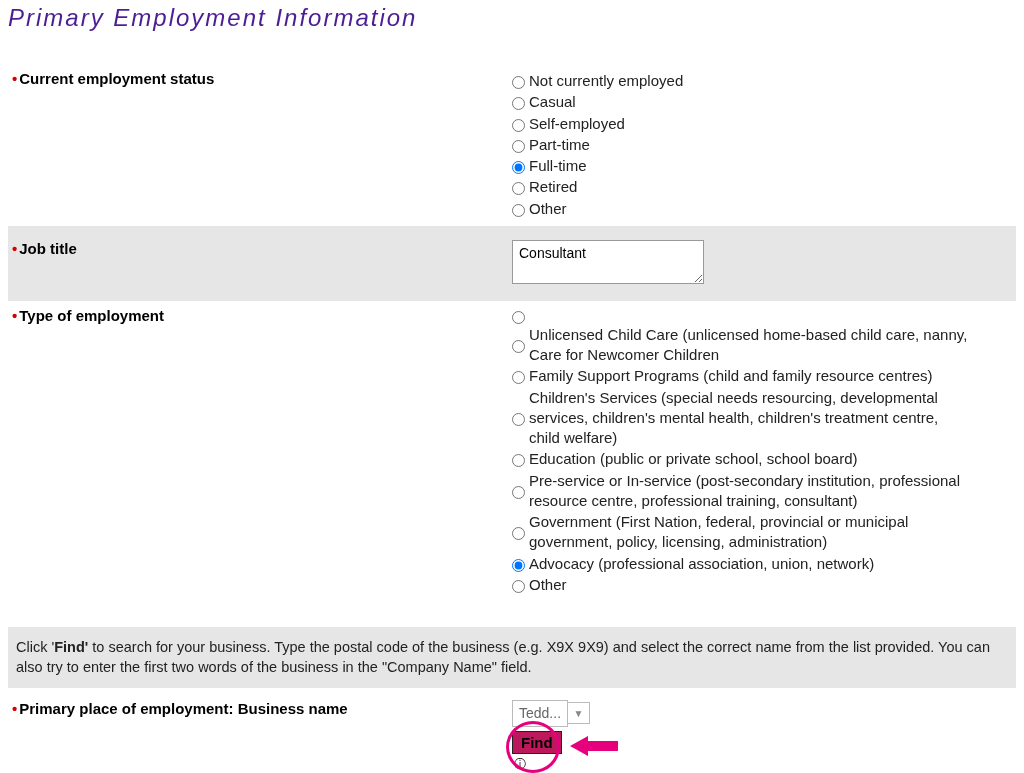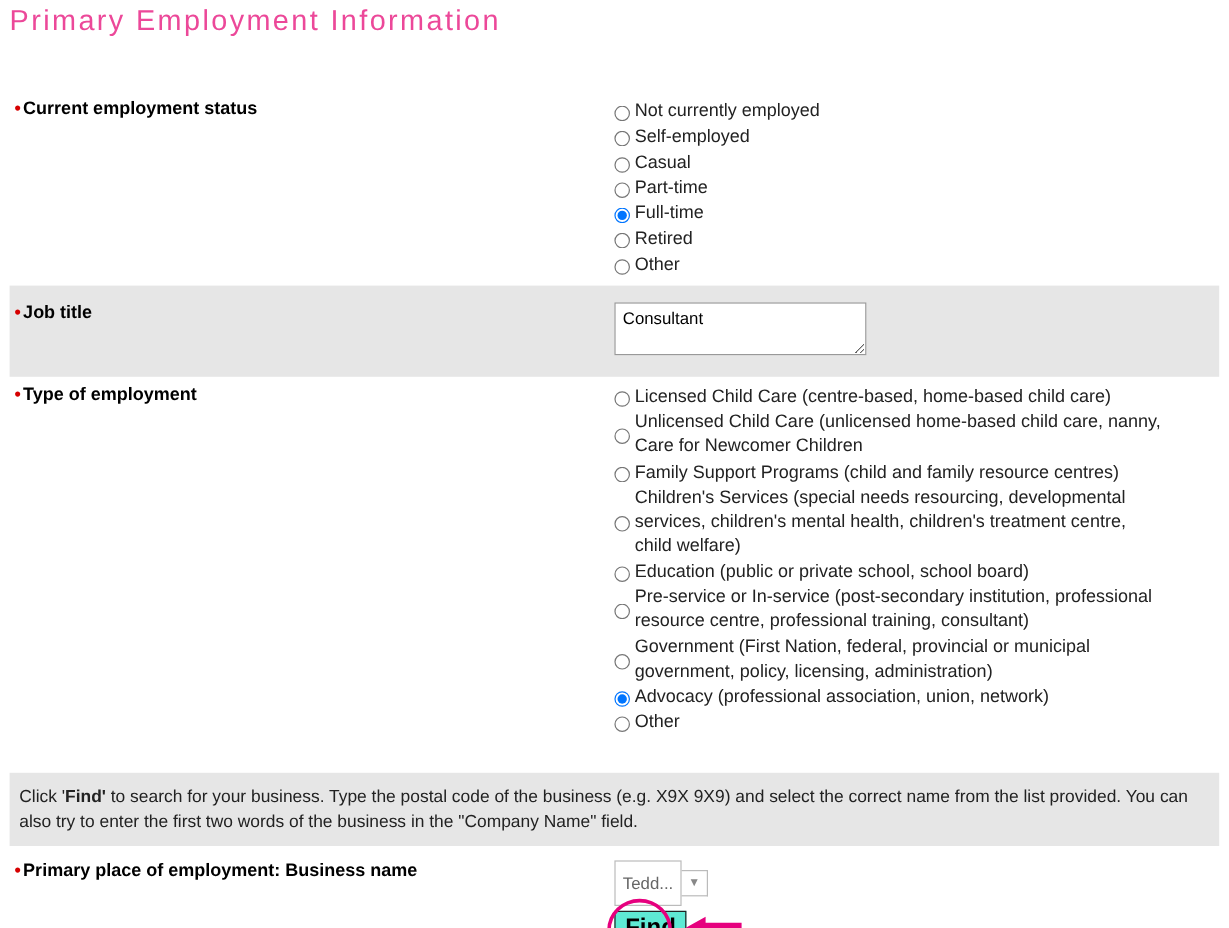--- a/index.html
+++ b/index.html
@@ -9,25 +9,26 @@
     font-family: "Segoe UI", Arial, sans-serif;
     font-size: 15px;
     color: #222;
     background: #fff;
     width: 1024px;
   }
   .page {
     padding: 4px 8px 20px 8px;
   }
   .section-title {
-    color: #ec4899;
+    color: #4c1d95;
     letter-spacing: 2px;
     font-size: 24px;
     font-weight: 400;
-    margin: 0 0 44px 0;
+    margin: 0 0 32px 0;
+    font-style: italic;
   }
   .row {
     display: flex;
     align-items: flex-start;
     padding: 6px 4px;
   }
   .row.shaded {
     background: #e6e6e6;
     padding-top: 14px;
     padding-bottom: 14px;
@@ -57,21 +58,21 @@
     line-height: 1.35;
   }
   .radio-input {
     margin: 3px 4px 0 0;
     flex-shrink: 0;
   }
   .radio-label {
     max-width: 440px;
   }
   textarea.jobtitle {
-    width: 210px;
+    width: 192px;
     height: 44px;
     padding: 4px 6px;
     font-family: inherit;
     font-size: 14px;
     resize: both;
     border: 1px solid #999;
   }
   .instruction-band {
     background: #e6e6e6;
     padding: 10px 8px;
@@ -83,21 +84,21 @@
     display: flex;
     align-items: center;
     gap: 0;
   }
   .selector-box {
     border: 1px solid #bbb;
     padding: 2px 6px;
     font-size: 14px;
     color: #666;
     min-width: 44px;
-    height: 38px;
+    height: 27px;
     display: flex;
     align-items: center;
   }
   .drop-arrow {
     border: 1px solid #bbb;
     border-left: none;
     width: 22px;
     height: 22px;
     display: flex;
     align-items: center;
@@ -106,28 +107,27 @@
     font-size: 10px;
   }
   .find-row {
     margin-top: 4px;
     display: flex;
     align-items: center;
     position: relative;
   }
   .find-button {
     border: 1px solid #222;
-    background: #5eead4;
+    background: #be185d;
     padding: 2px 8px;
     font-family: inherit;
-    font-size: 20px;
+    font-size: 15px;
     font-weight: 700;
     cursor: pointer;
     margin-left: 0;
-    text-decoration: underline;
   }
   .annot-circle {
     position: absolute;
     left: -6px;
     top: -10px;
     width: 54px;
     height: 52px;
     border: 3px solid #e6007e;
     border-radius: 50%;
     pointer-events: none;
@@ -157,25 +157,25 @@
       <span class="required-dot">•</span>
       <span class="field-label">Current employment status</span>
     </div>
     <div class="options-col" id="emp-status-options">
         <div class="radio-line">
           <input type="radio" name="empstatus" class="radio-input" style="">
           <span class="radio-label">Not currently employed</span>
         </div>
         <div class="radio-line">
           <input type="radio" name="empstatus" class="radio-input" style="">
+          <span class="radio-label">Casual</span>
+        </div>
+        <div class="radio-line">
+          <input type="radio" name="empstatus" class="radio-input" style="">
           <span class="radio-label">Self-employed</span>
-        </div>
-        <div class="radio-line">
-          <input type="radio" name="empstatus" class="radio-input" style="">
-          <span class="radio-label">Casual</span>
         </div>
         <div class="radio-line">
           <input type="radio" name="empstatus" class="radio-input" style="">
           <span class="radio-label">Part-time</span>
         </div>
         <div class="radio-line">
           <input type="radio" name="empstatus" class="radio-input" checked="" style="">
           <span class="radio-label">Full-time</span>
         </div>
         <div class="radio-line">
@@ -200,21 +200,20 @@
   </div>
 
   <div class="row">
     <div class="label-col">
       <span class="required-dot">•</span>
       <span class="field-label">Type of employment</span>
     </div>
     <div class="options-col" id="type-emp-options">
         <div class="radio-line">
           <input type="radio" name="typeemp" class="radio-input" style="">
-          <span class="radio-label">Licensed Child Care (centre-based, home-based child care)</span>
         </div>
         <div class="radio-line">
           <input type="radio" name="typeemp" class="radio-input" style="">
           <span class="radio-label">Unlicensed Child Care (unlicensed home-based child care, nanny, Care for Newcomer Children</span>
         </div>
         <div class="radio-line">
           <input type="radio" name="typeemp" class="radio-input" style="">
           <span class="radio-label">Family Support Programs (child and family resource centres)</span>
         </div>
         <div class="radio-line">

